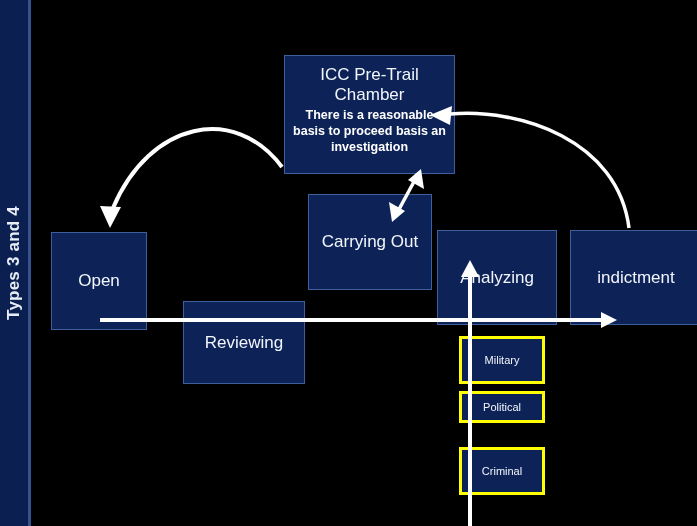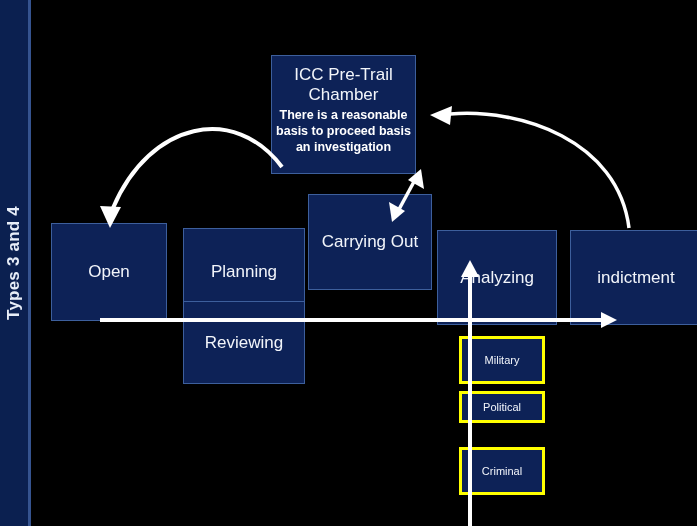--- a/index.html
+++ b/index.html
@@ -98,36 +98,33 @@
 </style>
 </head>
 <body>
 
 <div id="slide">
 
   <div id="sidebar">
     <span id="sidebar-label">Types 3 and 4</span>
   </div>
 
-  <div class="pbox" id="box-icc" style="left:271px; top:55px; width:145px; height:119px;">
+  <div class="pbox" id="box-icc" style="left:284px; top:55px; width:171px; height:119px;">
     <span id="icc-title">ICC Pre-Trail Chamber</span>
     <span id="icc-subtitle">There is a reasonable basis to proceed basis an investigation</span>
   </div>
 
   <div class="pbox" style="left:308px; top:194px; width:124px; height:96px;">
     <span>Carrying Out</span>
   </div>
 
-  <div class="pbox" style="left:51px; top:223px; width:116px; height:98px;">
+  <div class="pbox" style="left:51px; top:232px; width:96px; height:98px;">
     <span>Open</span>
   </div>
 
-  <div class="pbox" style="left:183px; top:228px; width:122px; height:87px;">
-    <span>Planning</span>
-  </div>
 
   <div class="pbox" style="left:183px; top:301px; width:122px; height:83px;">
     <span>Reviewing</span>
   </div>
 
   <div class="pbox" style="left:437px; top:230px; width:120px; height:95px;">
     <span>Analyzing</span>
   </div>
 
   <div class="pbox" style="left:570px; top:230px; width:132px; height:95px;">

